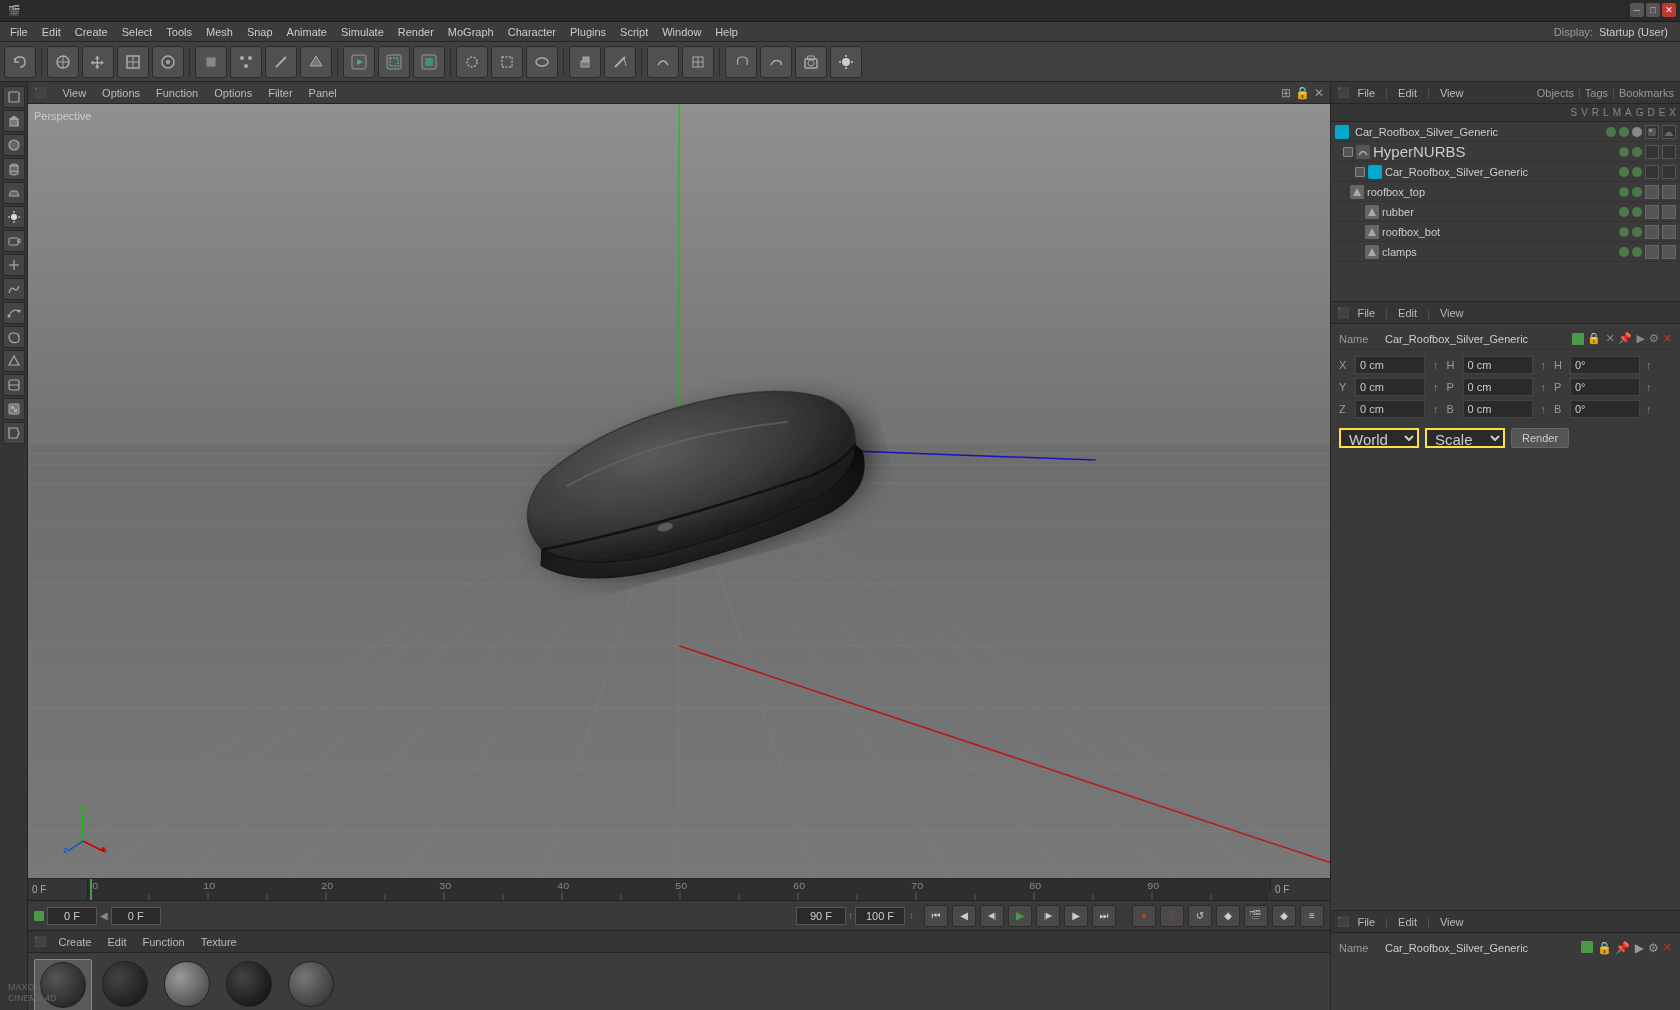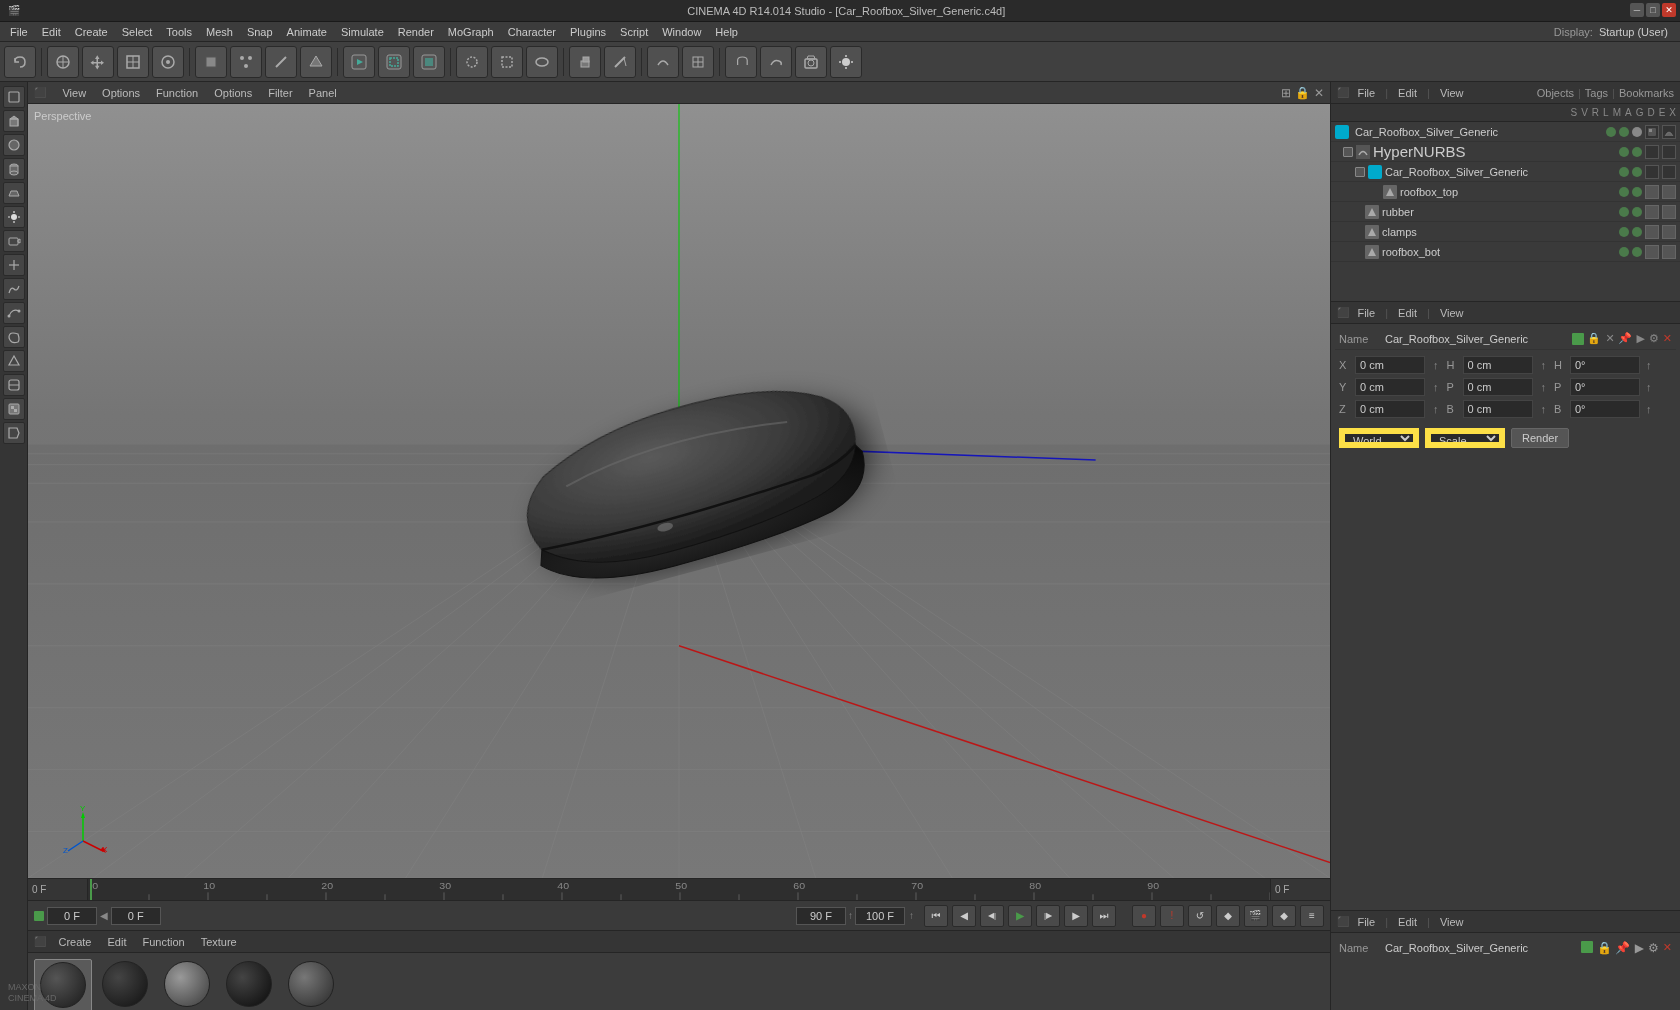--- a/index.html
+++ b/index.html
@@ -179,22 +179,22 @@
     .coord-field {
       background: #2a2a2a; border: 1px solid #444; color: #ccc;
       height: 18px; width: 70px; font-size: 11px; padding: 0 4px;
     }
 
     .attr-bottom {
       display: flex; align-items: center; gap: 6px; padding: 4px;
       margin-top: 4px;
     }
     .attr-select {
-      background: #2a2a2a; border: 6px solid #fde047; color: #ccc;
-      height: 20px; font-size: 11px; padding: 0 4px; width: 80px;
+      background: #2a2a2a; border: 2px solid #fde047; color: #ccc;
+      height: 20px; font-size: 15px; padding: 0 4px; width: 80px;
     }
     .attr-apply-btn {
       background: #555; border: 1px solid #666; color: #ccc;
       height: 20px; padding: 0 10px; font-size: 11px; cursor: pointer;
       border-radius: 2px;
     }
 
     
     #attr-manager2 {
       height: 120px; border-top: 1px solid #252525; display: flex; flex-direction: column;
@@ -238,21 +238,20 @@
 
     .tl-frame-indicator {
       position: absolute; left: 2px; top: 0; bottom: 0; width: 2px; background: #4a9a4a;
     }
   </style>
 </head>
 <body>
 
 <div id="titlebar">
   <span style="font-size:10px; color:#888;">🎬</span>
-  <span class="title">CINEMA 4D R14.014 Studio - [Car_Roofbox_Silver_Generic.c4d]</span>
   <div class="win-controls">
     <div class="win-btn win-min">─</div>
     <div class="win-btn win-max">□</div>
     <div class="win-btn win-close">✕</div>
   </div>
 </div>
 
 <div id="menubar">
   <span class="menu-item">File</span>
   <span class="menu-item">Edit</span>
@@ -848,21 +847,21 @@
           </div>
           <div style="display:flex; gap:3px; align-items:center; margin-left:auto;">
             <div style="width:10px; height:10px; background:#4a7a4a; border-radius:50%;"></div>
             <div style="width:10px; height:10px; background:#4a7a4a; border-radius:50%;"></div>
             <div style="width:14px; height:14px; background:#333; border:1px solid #555;"></div>
             <div style="width:14px; height:14px; background:#333; border:1px solid #555;"></div>
           </div>
         </div>
 
         <div class="obj-row">
-          <div style="margin-left:48px; display:flex; align-items:center; gap:3px;">
+          <div style="margin-left:15px; display:flex; align-items:center; gap:3px;">
             <div style="width:14px; height:14px; background:#666; border-radius:1px; flex-shrink:0; display:flex; align-items:center; justify-content:center;">
               <svg width="10" height="10">
                   <polygon points="5,1 9,9 1,9" fill="#aaa"></polygon>
                 </svg>
             </div>
             <span style="flex:1; font-size:11px; color:#ccc;">roofbox_top</span>
           </div>
           <div style="display:flex; gap:3px; align-items:center; margin-left:auto;">
             <div style="width:10px; height:10px; background:#4a7a4a; border-radius:50%;"></div>
             <div style="width:10px; height:10px; background:#4a7a4a; border-radius:50%;"></div>
@@ -889,38 +888,38 @@
         </div>
 
 
         <div class="obj-row">
           <div style="margin-left:30px; display:flex; align-items:center; gap:3px;">
             <div style="width:14px; height:14px; background:#666; border-radius:1px; flex-shrink:0; display:flex; align-items:center; justify-content:center;">
               <svg width="10" height="10">
                   <polygon points="5,1 9,9 1,9" fill="#aaa"></polygon>
                 </svg>
             </div>
-            <span style="flex:1; font-size:11px; color:#ccc;">clamps</span>
+            <span style="flex:1; font-size:11px; color:#ccc;">roofbox_bot</span>
           </div>
           <div style="display:flex; gap:3px; align-items:center; margin-left:auto;">
             <div style="width:10px; height:10px; background:#4a7a4a; border-radius:50%;"></div>
             <div style="width:10px; height:10px; background:#4a7a4a; border-radius:50%;"></div>
             <div style="width:14px; height:14px; background:#555; border:1px solid #666;"></div>
             <div style="width:14px; height:14px; background:#555; border:1px solid #666;"></div>
           </div>
         </div>
 
         <div class="obj-row">
           <div style="margin-left:30px; display:flex; align-items:center; gap:3px;">
             <div style="width:14px; height:14px; background:#666; border-radius:1px; flex-shrink:0; display:flex; align-items:center; justify-content:center;">
               <svg width="10" height="10">
                   <polygon points="5,1 9,9 1,9" fill="#aaa"></polygon>
                 </svg>
             </div>
-            <span style="flex:1; font-size:11px; color:#ccc;">roofbox_bot</span>
+            <span style="flex:1; font-size:11px; color:#ccc;">clamps</span>
           </div>
           <div style="display:flex; gap:3px; align-items:center; margin-left:auto;">
             <div style="width:10px; height:10px; background:#4a7a4a; border-radius:50%;"></div>
             <div style="width:10px; height:10px; background:#4a7a4a; border-radius:50%;"></div>
             <div style="width:14px; height:14px; background:#555; border:1px solid #666;"></div>
             <div style="width:14px; height:14px; background:#555; border:1px solid #666;"></div>
           </div>
         </div>
       </div>
     </div>

